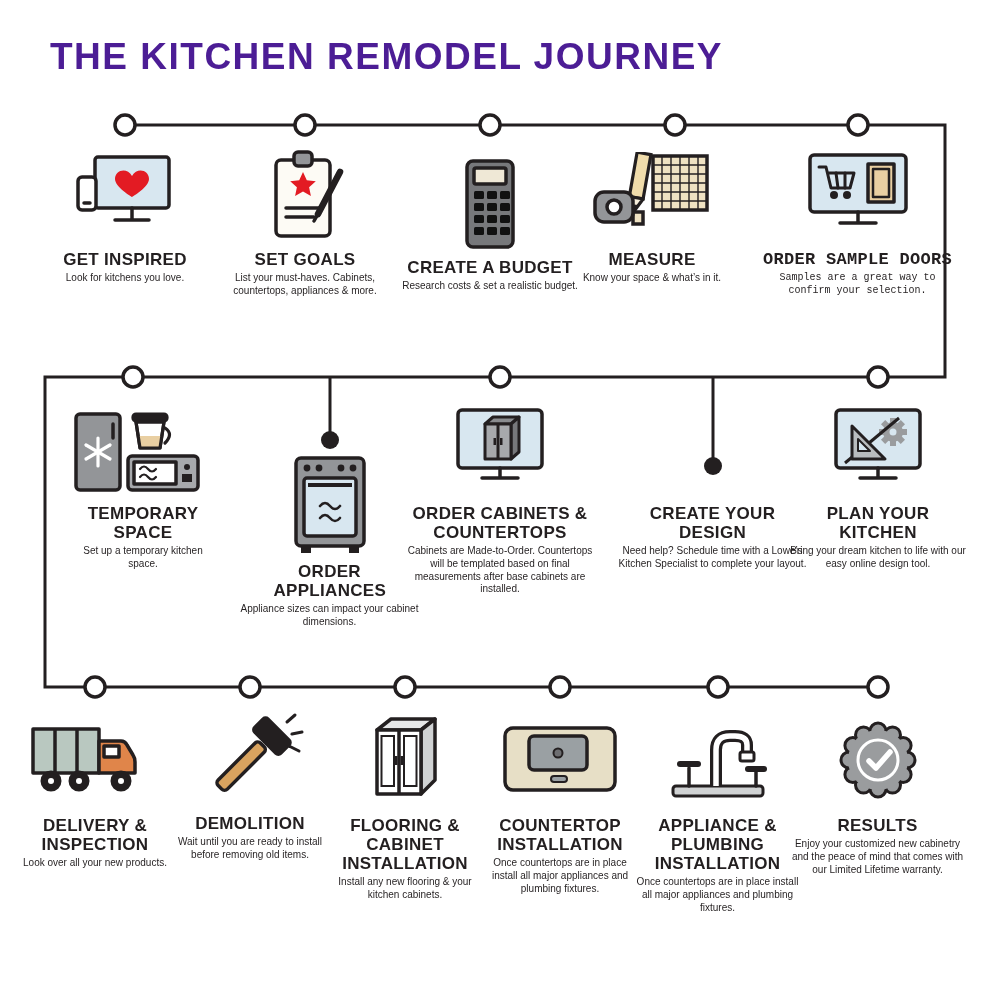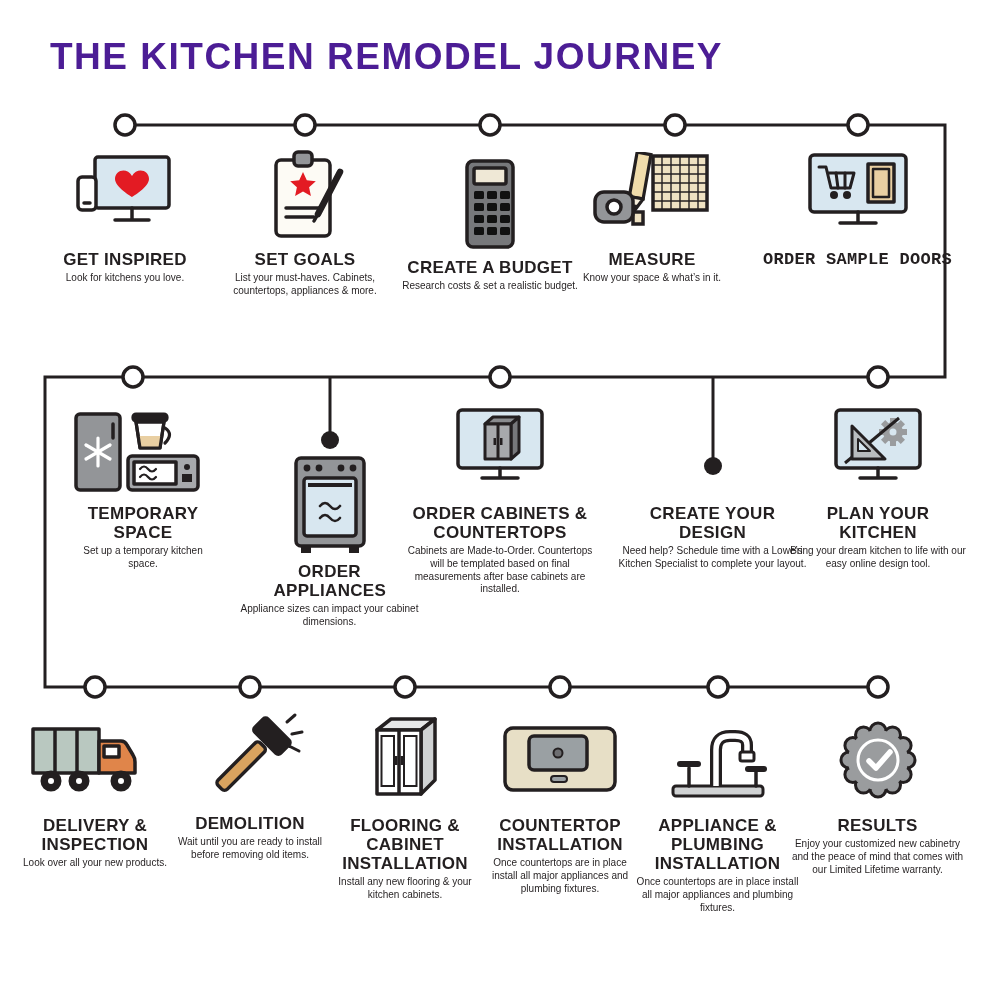--- a/index.html
+++ b/index.html
@@ -169,20 +169,21 @@
         <g stroke="#231f20" stroke-width="3" fill="none" stroke-linejoin="round" stroke-linecap="round">
           <path d="M14 17 H21 L26 38 H45 L49 23 H23"></path>
           <line x1="31" y1="23" x2="33" y2="38"></line>
           <line x1="40" y1="23" x2="40" y2="38"></line>
         </g>
         <circle cx="29" cy="45" r="4" fill="#231f20"></circle>
         <circle cx="42" cy="45" r="4" fill="#231f20"></circle>
       </svg>
     </div>
     <div class="step-title">ORDER SAMPLE DOORS</div>
+    <div class="step-desc">Samples are a great way to confirm your selection.</div>
   </div>
 
   <div class="step" style="left:68px; top:406px; width:150px;">
     <div class="icon-box" style="height:92px;">
       <svg width="142" height="92" viewBox="0 0 142 92">
         <g stroke="#231f20" stroke-width="3.5" stroke-linejoin="round" stroke-linecap="round">
           <rect x="4" y="8" width="44" height="76" rx="4" fill="#939598"></rect>
           <line x1="41" y1="18" x2="41" y2="32"></line>
         </g>
         <g stroke="#ffffff" stroke-width="3.2" stroke-linecap="round">

